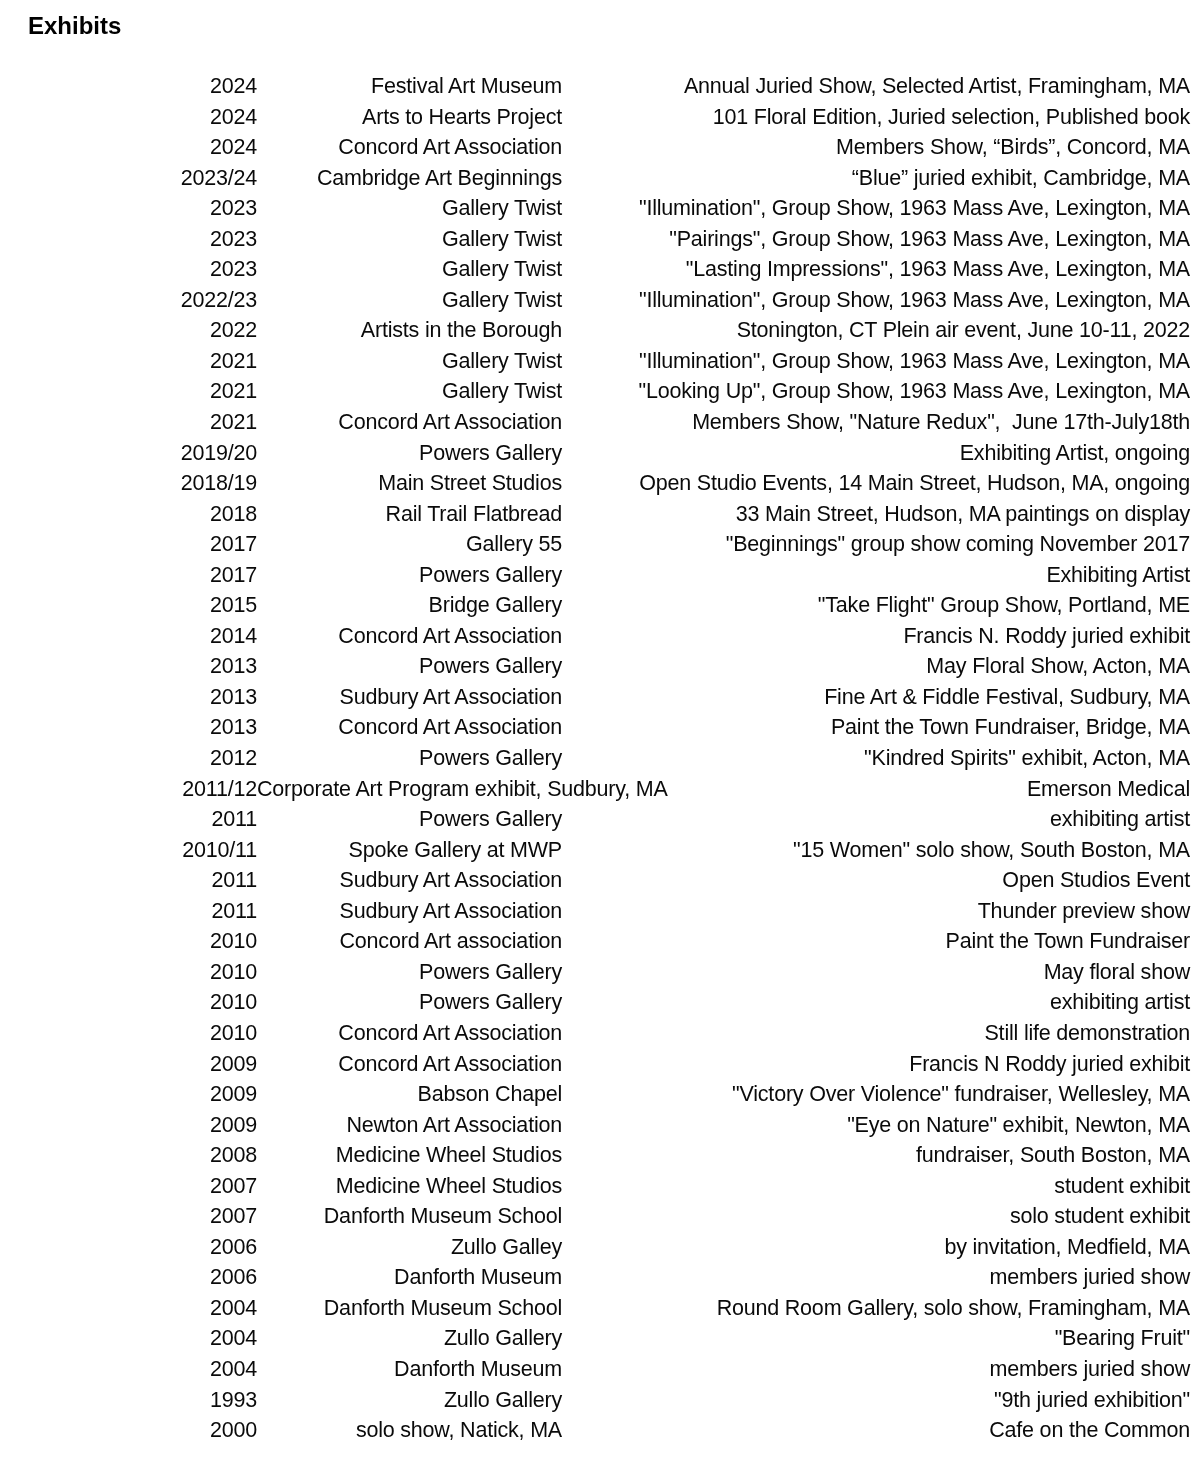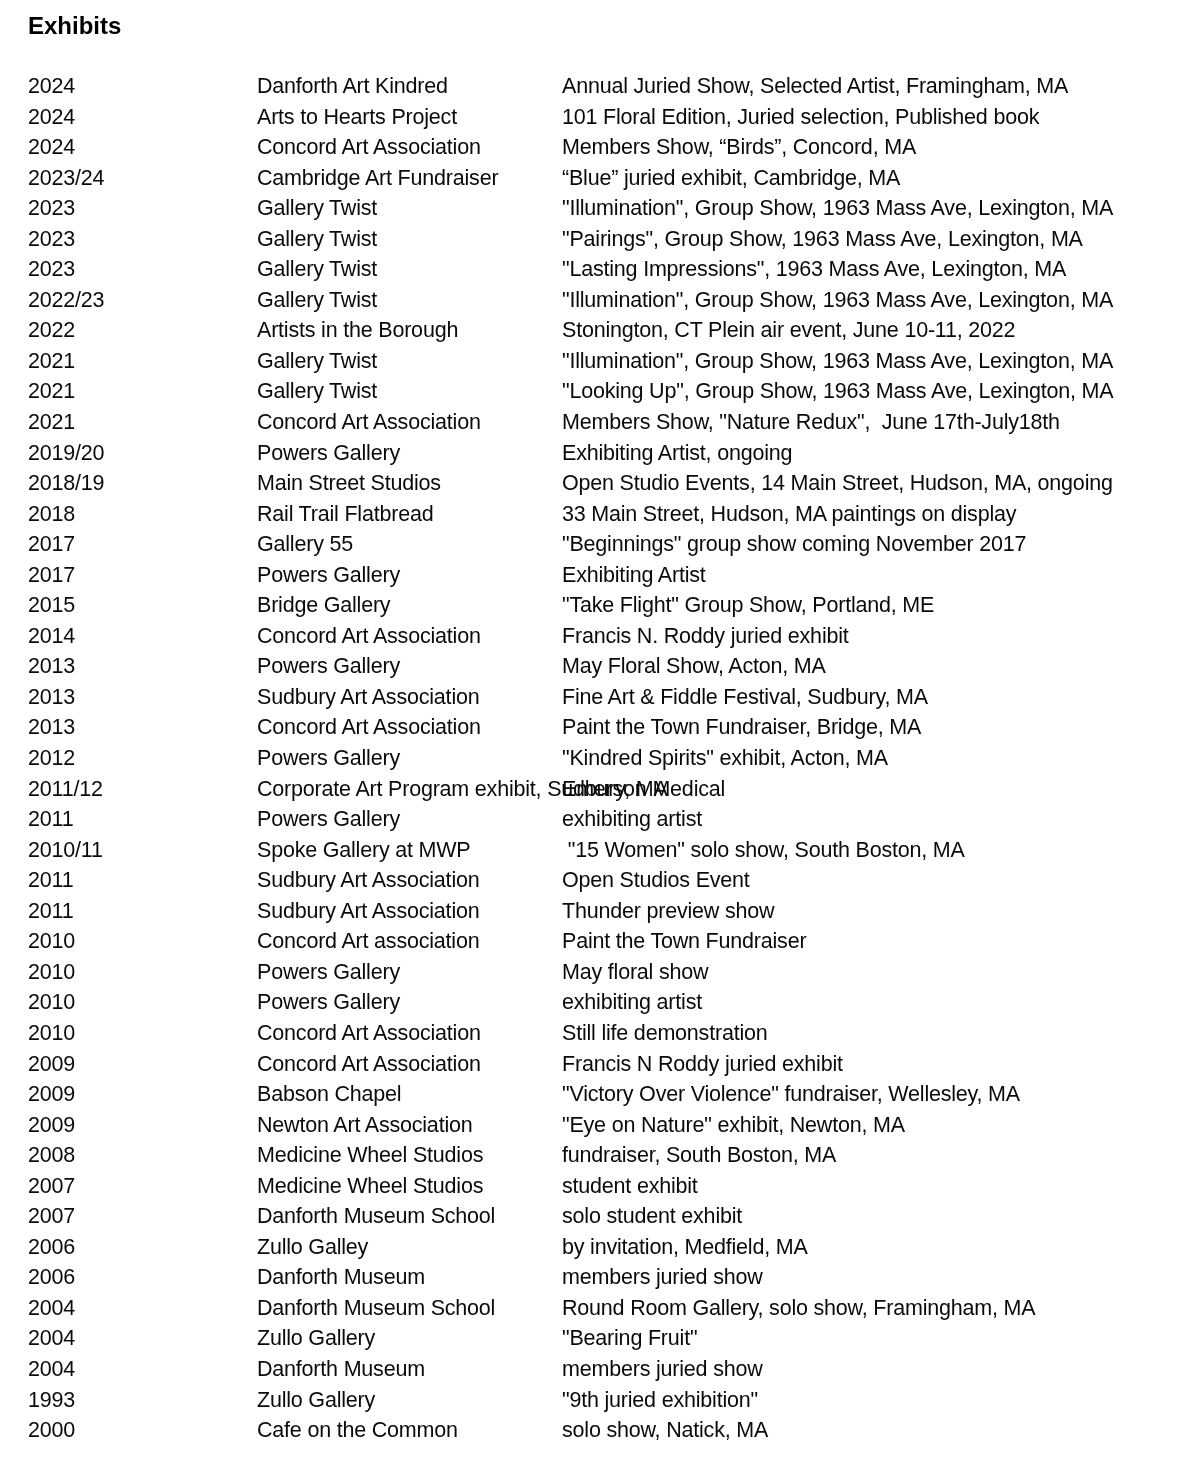--- a/index.html
+++ b/index.html
@@ -32,54 +32,55 @@
     margin-top: 30px;
   }
   .row {
     display: grid;
     grid-template-columns: 229px 305px 1fr;
     height: 30.55px;
     line-height: 30.55px;
     font-size: 21.5px;
     letter-spacing: -0.2px;
     white-space: pre;
+    text-align: right;
   }
   .cell {
     overflow: visible;
   }
 </style>
 </head>
 <body>
 
 <div class="page">
   <h1 class="doc-title">Exhibits</h1>
 
   <div class="exhibits-table">
 
       <div class="row">
         <span class="cell col-year">2024</span>
-        <span class="cell col-venue">Danforth Art Kindred</span>
+        <span class="cell col-venue">Festival Art Museum</span>
         <span class="cell col-details">Annual Juried Show, Selected Artist, Framingham, MA</span>
       </div>
 
       <div class="row">
         <span class="cell col-year">2024</span>
         <span class="cell col-venue">Arts to Hearts Project</span>
         <span class="cell col-details">101 Floral Edition, Juried selection, Published book</span>
       </div>
 
       <div class="row">
         <span class="cell col-year">2024</span>
         <span class="cell col-venue">Concord Art Association</span>
         <span class="cell col-details">Members Show, “Birds”, Concord, MA</span>
       </div>
 
       <div class="row">
         <span class="cell col-year">2023/24</span>
-        <span class="cell col-venue">Cambridge Art Fundraiser</span>
+        <span class="cell col-venue">Cambridge Art Beginnings</span>
         <span class="cell col-details">“Blue” juried exhibit, Cambridge, MA</span>
       </div>
 
       <div class="row">
         <span class="cell col-year">2023</span>
         <span class="cell col-venue">Gallery Twist</span>
         <span class="cell col-details">"Illumination", Group Show, 1963 Mass Ave, Lexington, MA</span>
       </div>
 
       <div class="row">
@@ -311,17 +312,17 @@
       </div>
 
       <div class="row">
         <span class="cell col-year">1993</span>
         <span class="cell col-venue">Zullo Gallery</span>
         <span class="cell col-details">"9th juried exhibition"</span>
       </div>
 
       <div class="row">
         <span class="cell col-year">2000</span>
+        <span class="cell col-details">solo show, Natick, MA</span>
         <span class="cell col-venue">Cafe on the Common</span>
-        <span class="cell col-details">solo show, Natick, MA</span>
       </div>
     </div>
 </div>
 
 </body></html>

